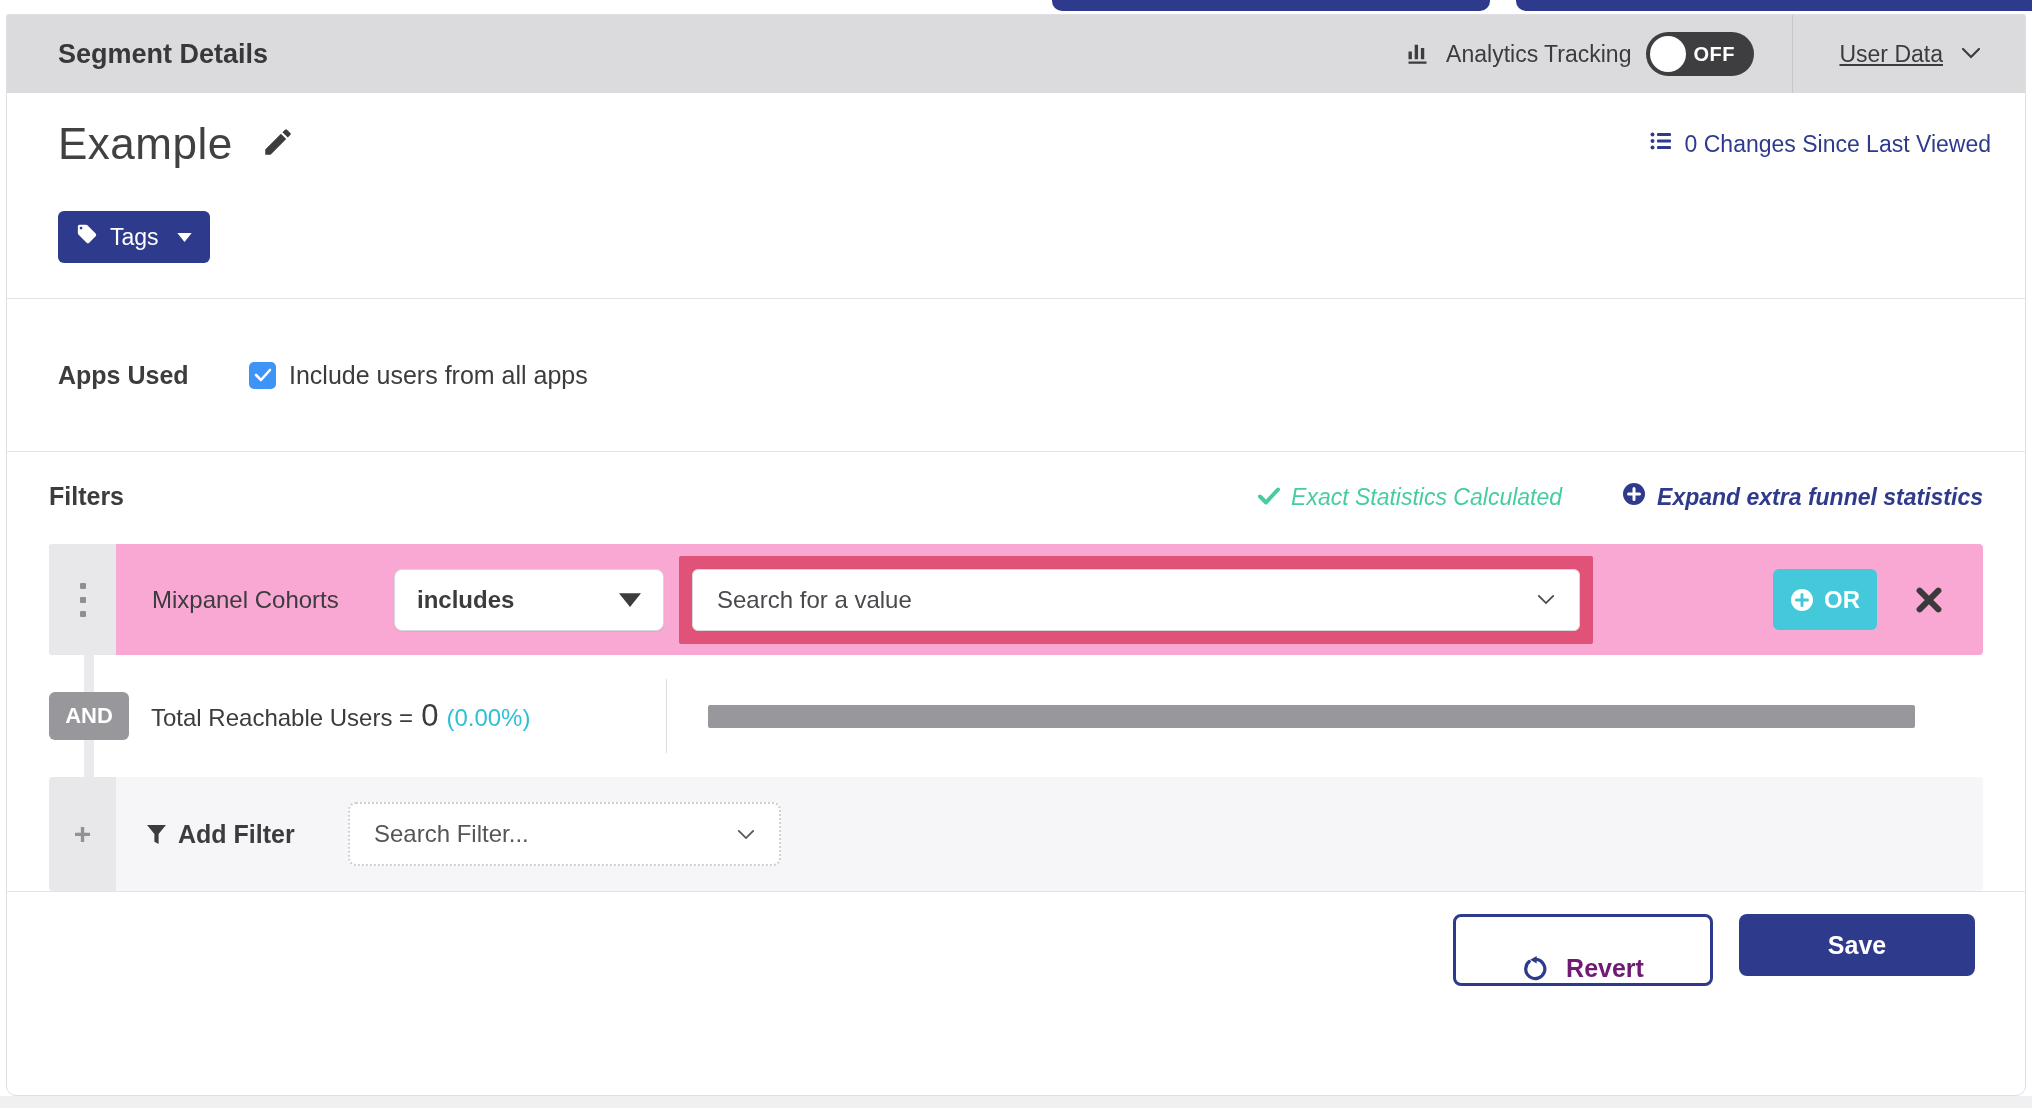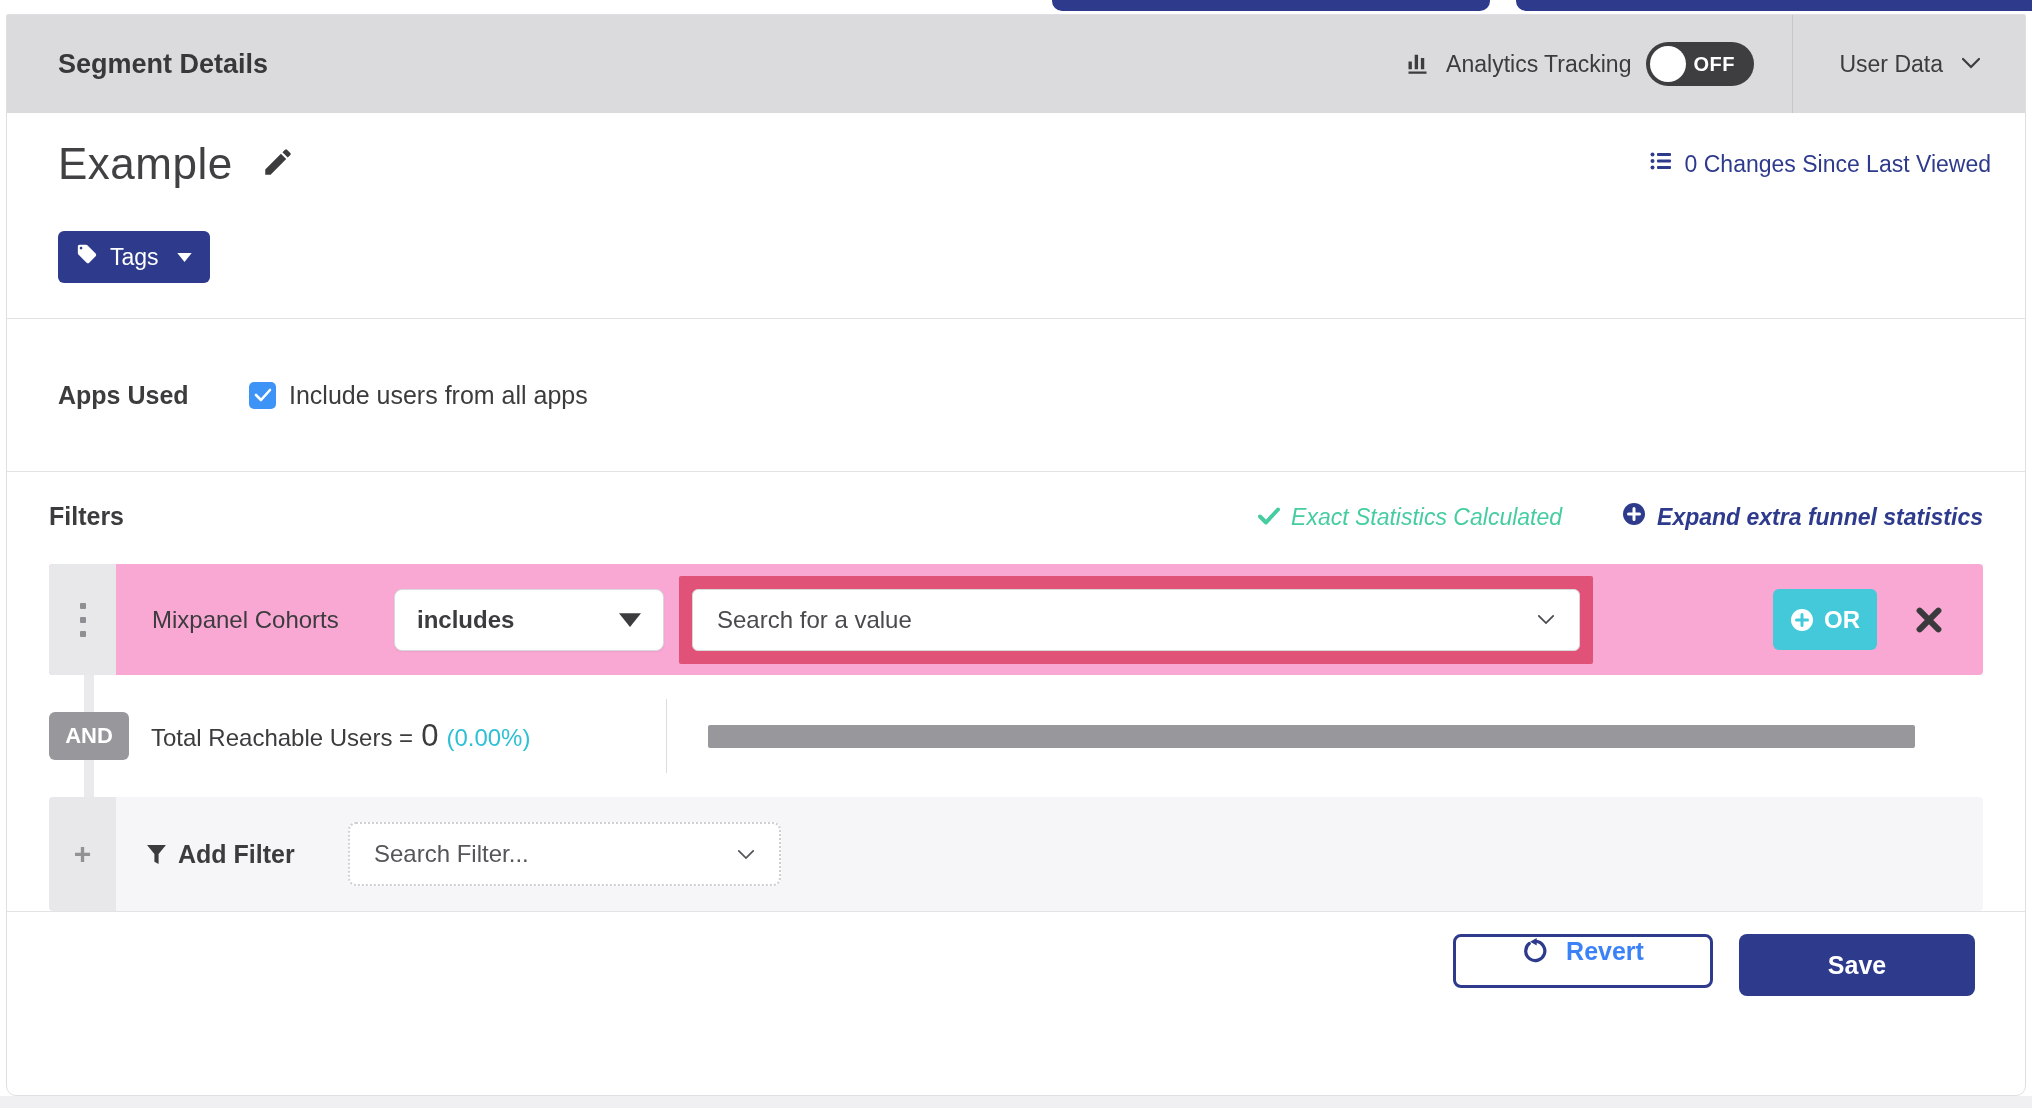--- a/index.html
+++ b/index.html
@@ -10,31 +10,31 @@
 
   .frag { position:absolute; top:0; height:11px; background:#2e3a8c; }
   .frag-left  { left:1052px; width:438px; border-radius:0 0 10px 10px; }
   .frag-right { left:1516px; width:516px; border-radius:0 0 0 10px; }
 
   .panel { position:absolute; left:6px; right:6px; top:14px; bottom:12px; background:#fff;
            border:1px solid #dfdfe3; border-radius:2px 2px 10px 10px; overflow:hidden;
            display:flex; flex-direction:column; }
 
   
-  .header-bar { height:98px; background:#dbdbde; display:flex; align-items:center; padding-left:51px; flex:none; }
+  .header-bar { height:78px; background:#dbdbde; display:flex; align-items:center; padding-left:51px; flex:none; }
   .header-title { font-size:27px; font-weight:bold; color:#38383a; }
   .header-right { margin-left:auto; display:flex; align-items:center; height:100%; }
   .analytics-group { display:flex; align-items:center; gap:15px; padding-right:38px; }
   .analytics-label { font-size:23px; color:#3c3c3e; }
   .toggle { width:108px; height:44px; background:#3e3e40; border-radius:22px; display:flex; align-items:center; cursor:pointer; }
   .toggle-knob { width:36px; height:36px; background:#fff; border-radius:50%; margin-left:4px; flex:none; }
   .toggle-text { color:#fff; font-size:20px; font-weight:bold; margin-left:7px; letter-spacing:.5px; }
   .header-divider { width:1px; height:100%; background:#c7c7cb; }
   .user-data-group { display:flex; align-items:center; gap:18px; padding:0 44px 0 46px; cursor:pointer; }
-  .user-data-label { font-size:23px; color:#3c3c3e; }
+  .user-data-label { font-size:23px; color:#3c3c3e;text-decoration:underline; }
 
   
   .title-section { height:205px; padding:26px 40px 0 51px; position:relative; flex:none; }
   .segment-name-row { display:flex; align-items:center; gap:28px; }
   .segment-name { font-size:44px; font-weight:300; color:#414144; letter-spacing:.5px; }
   .changes-link { position:absolute; top:36px; right:34px; display:flex; align-items:center; gap:11px;
                   color:#2e3a8c; font-size:23px; cursor:pointer; }
   .tags-button { margin-top:42px; display:inline-flex; align-items:center; gap:12px; background:#2e3a8c;
                  color:#fff; font-size:23px; border:none; border-radius:6px; padding:12px 18px; cursor:pointer; }
 
@@ -88,22 +88,22 @@
   .plus-sign { font-size:30px; font-weight:bold; color:#929296; }
   .add-filter-label { display:flex; align-items:center; gap:11px; font-size:25px; font-weight:bold;
                       color:#3c3c3e; margin-left:30px; width:180px; flex:none; }
   .select-filter { margin-left:22px; width:433px; height:64px; background:#fff; border:2px dotted #cfcfd3;
                    border-radius:8px; display:flex; align-items:center; padding:0 24px; font-size:24px;
                    color:#56565a; cursor:pointer; }
 
   
   .footer { border-top:1px solid #e3e3e6; flex:1; display:flex; align-items:flex-start; justify-content:flex-end;
             gap:26px; padding:22px 50px 0 0; }
-  .revert-button { display:flex; align-items:flex-start; justify-content:center; gap:16px; width:260px; height:54px;
-                   background:#fff; border:3px solid #2e3a8c; border-radius:8px; color:#3b82f6; font-size:25px;
+  .revert-button { display:flex; align-items:flex-end; justify-content:center; gap:16px; width:260px; height:72px;
+                   background:#fff; border:3px solid #2e3a8c; border-radius:8px; color:#701a75; font-size:25px;
                    font-weight:bold; cursor:pointer; }
   .save-button { width:236px; height:62px; background:#2e3a8c; border:none; border-radius:8px; color:#fff;
                  font-size:25px; font-weight:bold; cursor:pointer; }
 </style>
 </head>
 <body>
 
 <div class="canvas">
   <div class="bottom-strip"></div>
 

